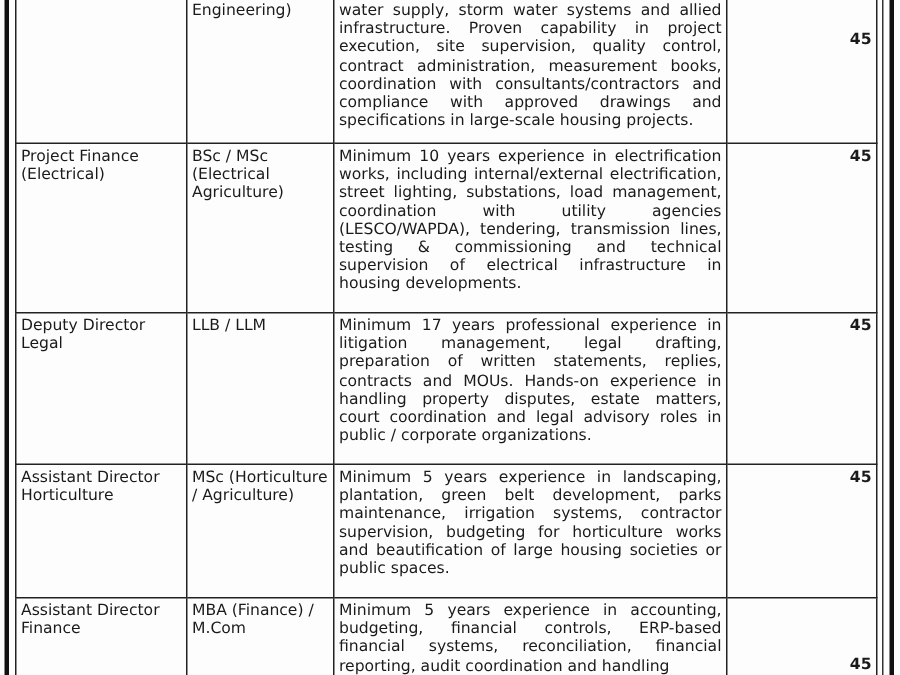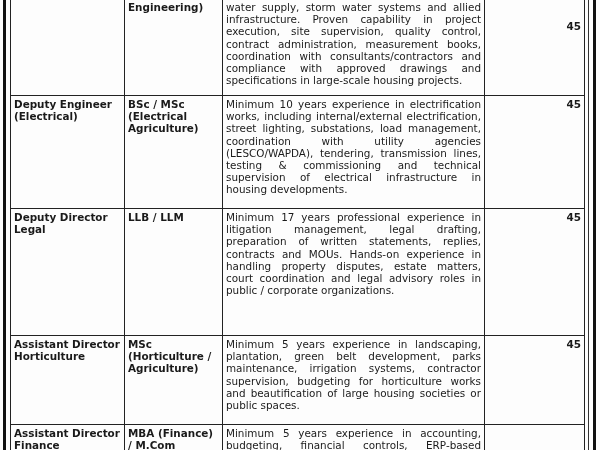--- a/index.html
+++ b/index.html
@@ -12,21 +12,21 @@
   .frame-thick-right { position:absolute; left:593px; top:0; width:3px; height:450px; background:#111; }
   table.jobs {
     position:absolute; left:10px; top:-1px; width:574px;
     border-collapse:collapse; table-layout:fixed;
   }
   table.jobs td {
     border:1.5px solid #222; vertical-align:top; padding:2px 3px 0 3px;
     font-size:10.4px; line-height:12.2px;
   }
   col.c1 { width:114px; } col.c2 { width:98px; } col.c3 { width:262px; } col.c4 { width:100px; }
-  td.post, td.qual { font-weight:bold;margin-top:23px; }
+  td.post, td.qual { font-weight:normal;margin-top:23px; }
   td.desc { text-align:justify; padding-right:4px; }
   td.age { text-align:right; vertical-align:middle; font-weight:bold; font-size:11px; }
   .last td { border-bottom:none; }
 </style>
 </head>
 <body>
 
 <div class="frame-thick-left"></div>
 <div class="frame-thin-right1"></div>
 <div class="frame-thick-right"></div>
@@ -39,26 +39,26 @@
       <col class="c4">
     </colgroup>
   <tbody>
     <tr style="height:96px;">
       <td class="post"></td>
       <td class="qual" style="padding-top:1px;">Engineering)</td>
       <td class="desc" style="padding-top:1px;">water supply, storm water systems and allied infrastructure. Proven capability in project execution, site supervision, quality control, contract administration, measurement books, coordination with consultants/contractors and compliance with approved drawings and specifications in large-scale housing projects.</td>
       <td class="age" style="vertical-align:top;padding-top:20px;">45</td>
     </tr>
     <tr style="height:113px;">
-      <td class="post">Deputy Engineer (Electrical)</td>
+      <td class="post">Project Finance (Electrical)</td>
       <td class="qual">BSc / MSc (Electrical Agriculture)</td>
       <td class="desc">Minimum 10 years experience in electrification works, including internal/external electrification, street lighting, substations, load management, coordination with utility agencies (LESCO/WAPDA), tendering, transmission lines, testing &amp; commissioning and technical supervision of electrical infrastructure in housing developments.</td>
       <td class="age">45</td>
     </tr>
-    <tr style="height:127px;">
+    <tr style="height:101px;">
       <td class="post">Deputy Director Legal</td>
       <td class="qual">LLB / LLM</td>
       <td class="desc">Minimum 17 years professional experience in litigation management, legal drafting, preparation of written statements, replies, contracts and MOUs. Hands-on experience in handling property disputes, estate matters, court coordination and legal advisory roles in public / corporate organizations.</td>
       <td class="age">45</td>
     </tr>
     <tr style="height:89px;">
       <td class="post">Assistant Director Horticulture</td>
       <td class="qual">MSc (Horticulture / Agriculture)</td>
       <td class="desc">Minimum 5 years experience in landscaping, plantation, green belt development, parks maintenance, irrigation systems, contractor supervision, budgeting for horticulture works and beautification of large housing societies or public spaces.</td>
       <td class="age">45</td>

